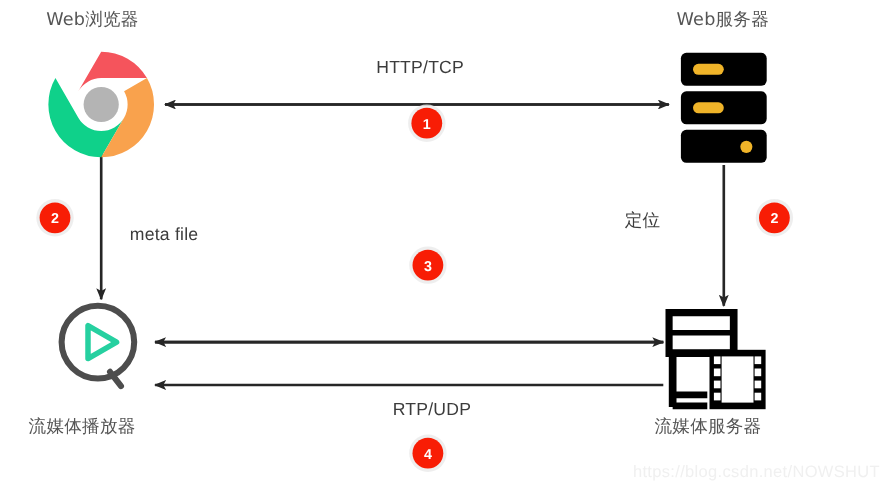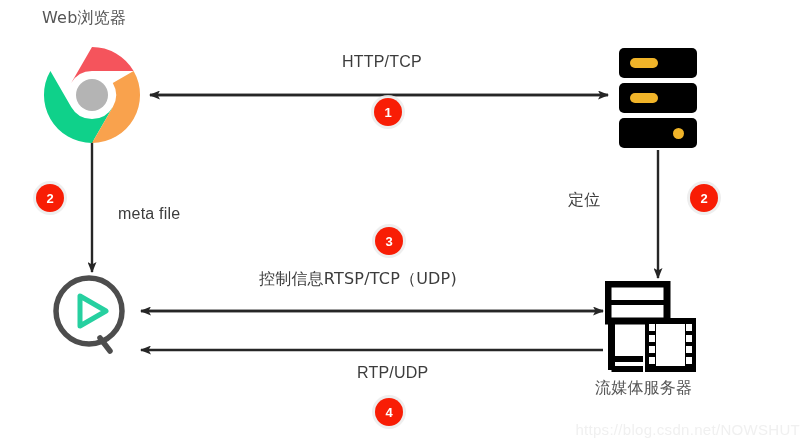--- a/index.html
+++ b/index.html
@@ -189,20 +189,21 @@
                L70.8 62
                A24 24 0 0 0 70.8 38
                Z" fill="#f9a24d"></path>
 
       <circle cx="50" cy="50" r="23" fill="#ffffff"></circle>
 
       <circle cx="50" cy="50" r="16" fill="#b4b4b4"></circle>
     </svg>
   </div>
 
+  <div class="label node-title cn" style="left:615px; top:8px;">Web服务器</div>
 
   <div class="server-icon" style="left:619px; top:48px;">
     <div class="server-bay b1">
       <div class="server-led-bar"></div>
     </div>
     <div class="server-bay b2">
       <div class="server-led-bar"></div>
     </div>
     <div class="server-bay b3">
       <div class="server-led-dot"></div>
@@ -212,20 +213,21 @@
   <div class="player-icon" style="left:48px; top:272px;">
     <svg viewBox="0 0 84 84" width="84" height="84">
 
       <circle cx="41" cy="39" r="33" fill="none" stroke="#4d4d4d" stroke-width="5.5"></circle>
       <path d="M52 66 L62 79" stroke="#4d4d4d" stroke-width="5.5" stroke-linecap="round" fill="none"></path>
 
       <path d="M32 24 L32 54 L58 39 Z" fill="none" stroke="#26d0a0" stroke-width="5" stroke-linejoin="round"></path>
     </svg>
   </div>
 
+  <div class="label node-title cn" style="left:26px; top:378px;">流媒体播放器</div>
 
   <div class="stream-icon" style="left:605px; top:281px;">
     <svg viewBox="0 0 94 94" width="94" height="94">
 
       <path d="M3 3 H62 V40 H3 Z" fill="none" stroke="#000000" stroke-width="7"></path>
       <line x1="3" y1="21.5" x2="62" y2="21.5" stroke="#000000" stroke-width="5"></line>
 
       <line x1="6.5" y1="40" x2="6.5" y2="89" stroke="#000000" stroke-width="7"></line>
 
       <path d="M6.5 78 H38 M6.5 88 H38" stroke="#000000" stroke-width="6"></path>
@@ -246,21 +248,20 @@
   </div>
 
   <div class="label edge-label" style="left:342px; top:52px;">HTTP/TCP</div>
 
   <div class="label node-title cn" style="left:595px; top:378px;">流媒体服务器</div>
 
   <div class="label edge-label" style="left:118px; top:204px;">meta file</div>
 
   <div class="label edge-label cn" style="left:568px; top:190px;">定位</div>
 
-  <div class="label edge-label cn" style="left:259px; top:269px;">控制信息RTSP/TCP（UDP)</div>
 
   <div class="label edge-label" style="left:357px; top:363px;">RTP/UDP</div>
 
   <div class="badge" style="left:374px; top:98px;">1</div>
 
   <div class="badge" style="left:36px; top:184px;">2</div>
 
   <div class="badge" style="left:690px; top:184px;">2</div>
 
   <div class="badge" style="left:375px; top:227px;">3</div>

